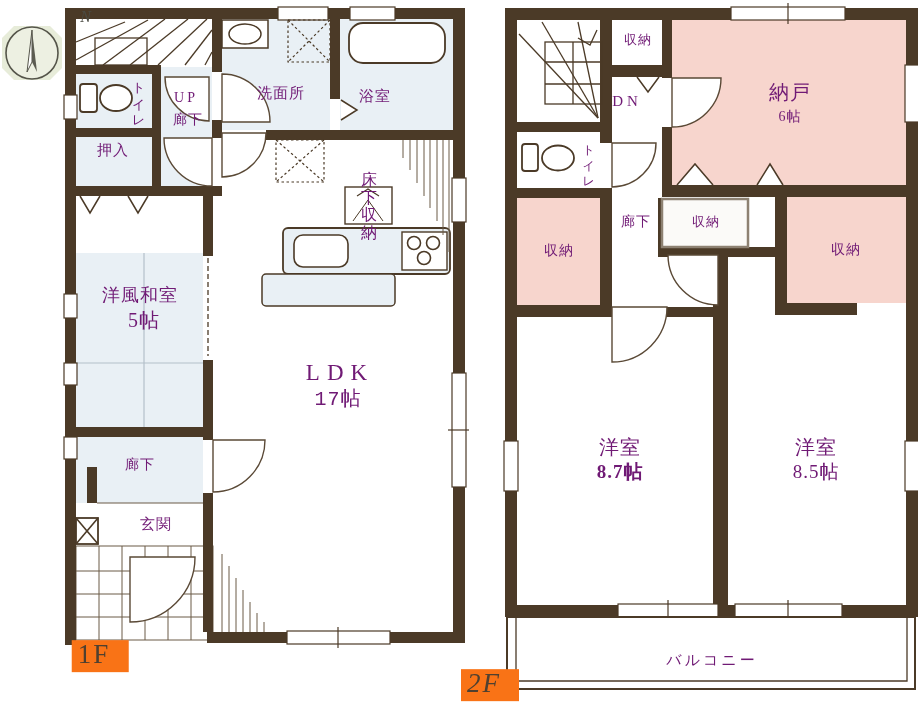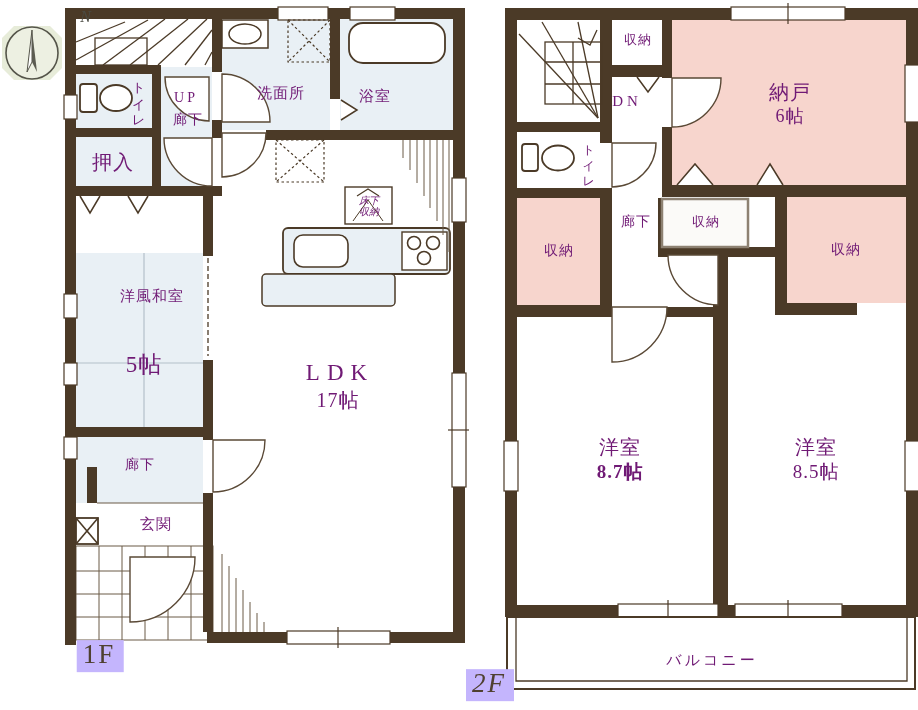--- a/index.html
+++ b/index.html
@@ -8,24 +8,24 @@
     font-family:"Liberation Serif","DejaVu Serif",serif;
   }
   .canvas svg{position:absolute;left:0;top:0;}
   .lbl{
     position:absolute;color:#701a75;white-space:nowrap;text-align:center;
     transform:translate(-50%,-50%);line-height:1.1;letter-spacing:1px;
     font-family:"Liberation Serif","DejaVu Serif",serif;
   }
   .vert{writing-mode:vertical-rl;letter-spacing:2px;}
   .floorTag{
-    background:#c4b5fd;padding:0 8px 2px 6px;font-size:27px;color:#4f4030;
+    background:#f97316;padding:0 18px 2px 6px;font-size:27px;color:#4f4030;
     letter-spacing:2px;
   }
-  .small10{font-size:10px;letter-spacing:0;white-space:normal;width:26px;font-style:italic;}
+  .small10{font-size:16px;letter-spacing:0;white-space:normal;width:26px;}
 </style>
 </head>
 <body>
 
 <div class="canvas">
 
 <svg width="918" height="710" viewBox="0 0 918 710">
 
   <g>
     <polygon points="14,26 50,26 62,38 62,68 50,80 14,80 2,68 2,38" fill="#e7ecd9"></polygon>
@@ -274,37 +274,37 @@
     <path d="M516,617 L516,681 L907,681 L907,617" stroke-width="1.3"></path>
   </g>
 
 </svg>
 
 <div class="lbl" style="left:86px;top:17px;font-size:16px;font-style:italic;color:#4a4a42;">N</div>
 
 <div class="lbl vert" style="left:138px;top:98px;font-size:13px;">トイレ</div>
 <div class="lbl" style="left:186px;top:98px;font-size:14px;letter-spacing:3px;">UP</div>
 <div class="lbl" style="left:188px;top:120px;font-size:14px;">廊下</div>
-<div class="lbl" style="left:113px;top:162px;font-size:20px;">押入</div>
+<div class="lbl" style="left:113px;top:150px;font-size:15px;">押入</div>
 <div class="lbl" style="left:281px;top:93px;font-size:15px;text-align:center;">洗面所</div>
 <div class="lbl" style="left:375px;top:96px;font-size:15px;">浴室</div>
-<div class="lbl" style="left:152px;top:296px;font-size:15px;">洋風和室</div>
-<div class="lbl" style="left:144px;top:320px;font-size:23px;margin-top:45px;">5帖</div>
+<div class="lbl" style="left:140px;top:296px;font-size:18px;">洋風和室</div>
+<div class="lbl" style="left:144px;top:320px;font-size:20px;">5帖</div>
 <div class="lbl" style="left:340px;top:373px;font-size:23px;letter-spacing:7px;">LDK</div>
-<div class="lbl" style="left:338px;top:400px;font-size:20px;">17帖</div>
+<div class="lbl" style="left:338px;top:400px;font-size:20px;font-family:Liberation Mono, monospace;">17帖</div>
 <div class="lbl small10" style="left:369px;top:206px;">床下収納</div>
 <div class="lbl" style="left:140px;top:465px;font-size:14px;">廊下</div>
 <div class="lbl" style="left:156px;top:524px;font-size:15px;text-align:right;">玄関</div>
 <div class="lbl floorTag" style="left:100px;top:656px;">1F</div>
 
 <div class="lbl" style="left:638px;top:40px;font-size:13px;">収納</div>
 <div class="lbl" style="left:627px;top:101px;font-size:15px;letter-spacing:4px;">DN</div>
 <div class="lbl vert" style="left:588px;top:160px;font-size:12px;">トイレ</div>
 <div class="lbl" style="left:790px;top:92px;font-size:20px;">納戸</div>
-<div class="lbl" style="left:790px;top:117px;font-size:18px;">6帖</div>
+<div class="lbl" style="left:790px;top:117px;font-size:14px;">6帖</div>
 <div class="lbl" style="left:559px;top:251px;font-size:14px;">収納</div>
 <div class="lbl" style="left:636px;top:222px;font-size:14px;">廊下</div>
 <div class="lbl" style="left:706px;top:222px;font-size:13px;">収納</div>
 <div class="lbl" style="left:846px;top:250px;font-size:14px;">収納</div>
 <div class="lbl" style="left:620px;top:447px;font-size:20px;">洋室</div>
 <div class="lbl" style="left:620px;top:472px;font-size:19px;font-weight:bold;">8.7帖</div>
 <div class="lbl" style="left:816px;top:447px;font-size:20px;">洋室</div>
 <div class="lbl" style="left:816px;top:472px;font-size:19px;">8.5帖</div>
 <div class="lbl" style="left:712px;top:653px;font-size:15px;letter-spacing:3px;margin-top:7px;">バルコニー</div>
 <div class="lbl floorTag" style="left:490px;top:685px;font-style:italic;">2F</div>

